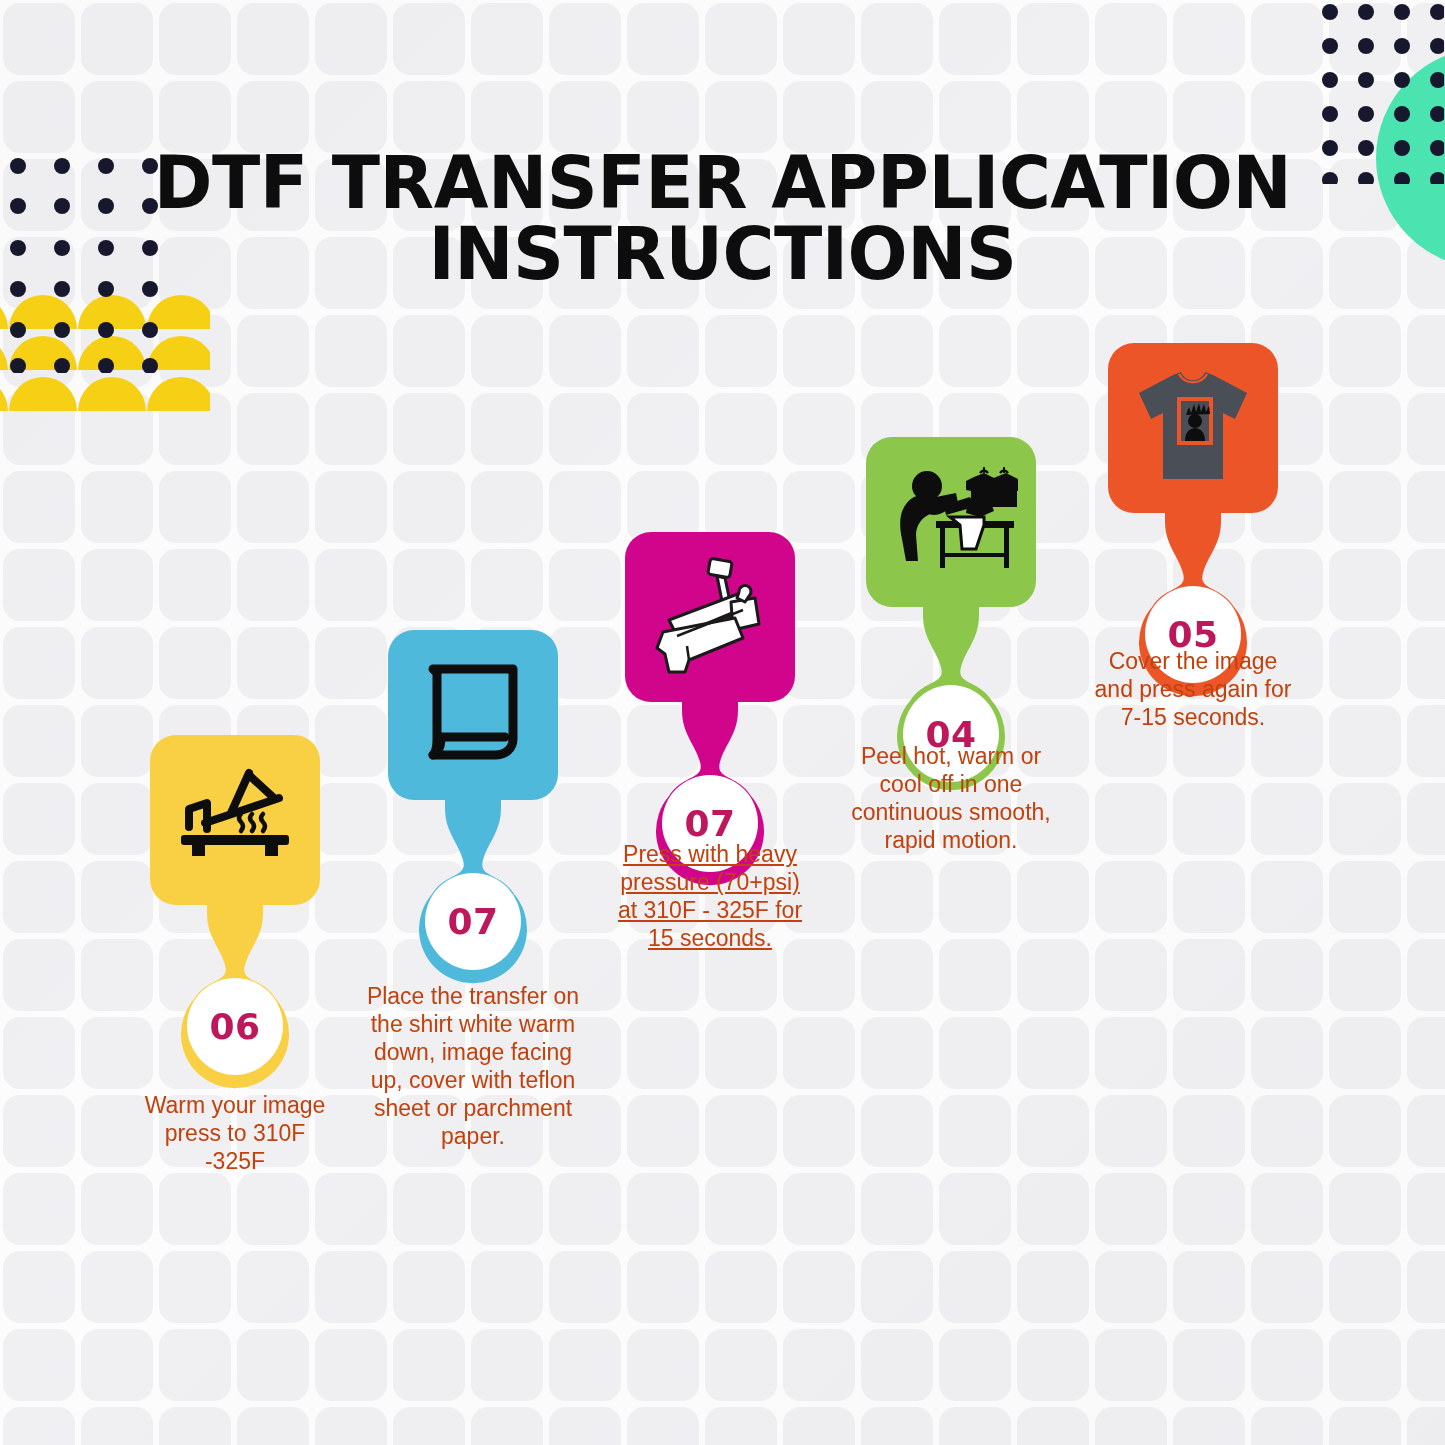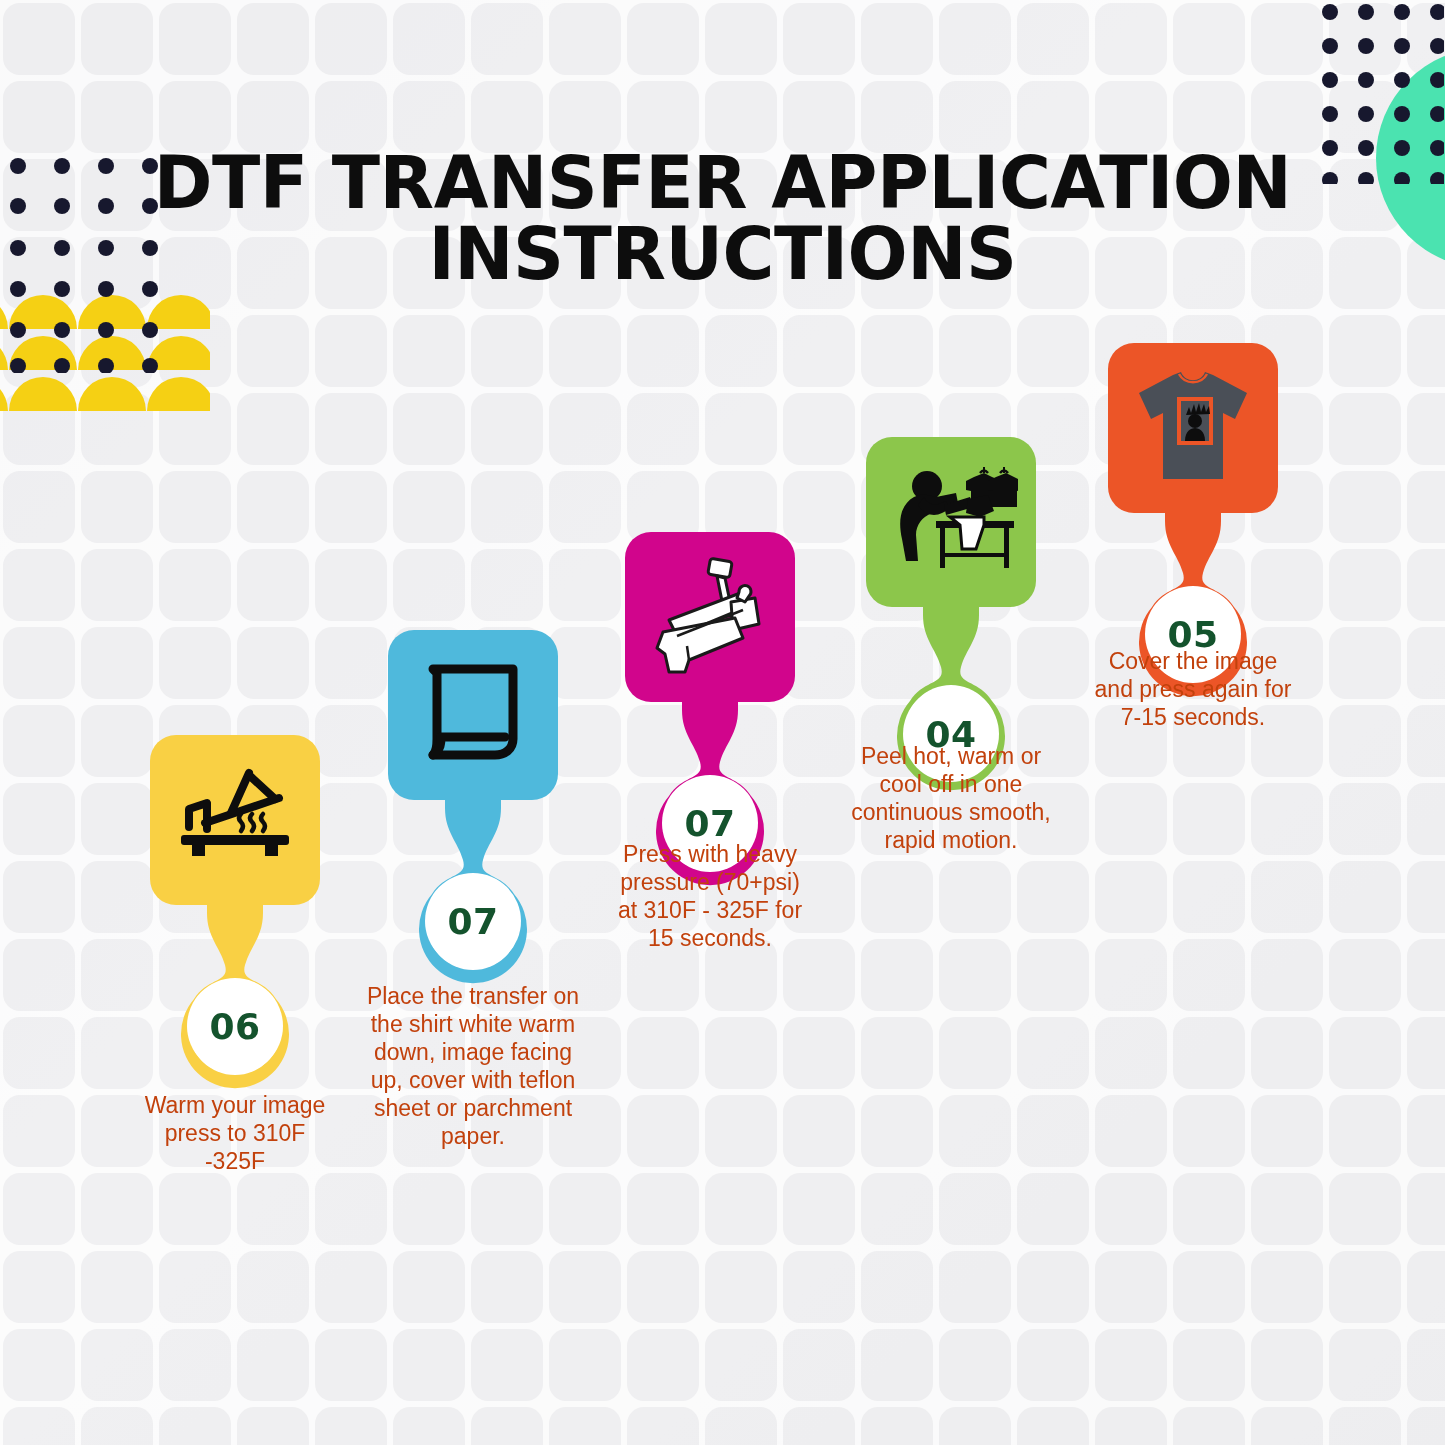--- a/index.html
+++ b/index.html
@@ -56,21 +56,21 @@
 
   .num {
     position:absolute;
     width:96px; height:96px;
     border-radius:50%;
     background:#ffffff;
     display:flex; align-items:center; justify-content:center;
     font-family:"DejaVu Sans", sans-serif;
     font-weight:bold;
     font-size:36px;
-    color:#14532d;
+    color:#be185d;
     letter-spacing:0.5px;
   }
 
   .caption {
     position:absolute;
     text-align:center;
     font-family:"Liberation Sans", sans-serif;
     font-size:23px;
     line-height:1.22;
     color:#c2410c;
@@ -91,21 +91,21 @@
   #step-5 .connector { top:168px; }
 
   #step-1 .num { left:37px; top:243px; }
   #step-2 .num { left:37px; top:243px; }
   #step-3 .num { left:37px; top:243px; }
   #step-4 .num { left:37px; top:249px; }
   #step-5 .num { left:37px; top:243px; }
 
   #step-1 .caption { left:-18px; top:356px; width:206px; }
   #step-2 .caption { left:-23px; top:352px; width:216px; }
-  #step-3 .caption { left:-16px; top:308px; width:202px; }
+  #step-3 .caption { left:-16px; top:308px; width:202px;text-decoration:underline; }
   #step-4 .caption { left:-16px; top:305px; width:202px; }
   #step-5 .caption { left:-16px; top:304px; width:202px; }
 </style>
 </head>
 <body>
 
 <svg id="tiles" width="1445" height="1445" viewBox="0 0 1445 1445" aria-hidden="true">
   <defs>
     <pattern id="tilepat" width="78" height="78" patternUnits="userSpaceOnUse">
       <rect x="0" y="0" width="78" height="78" fill="#ffffff"></rect>

